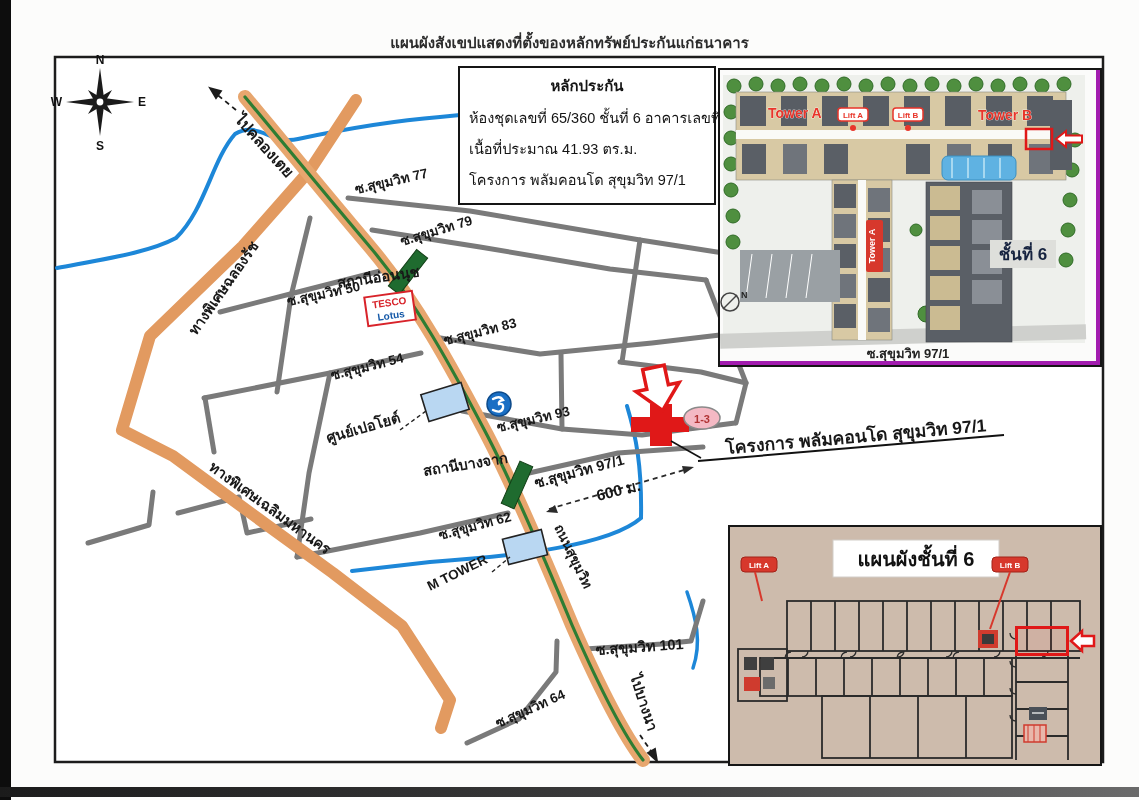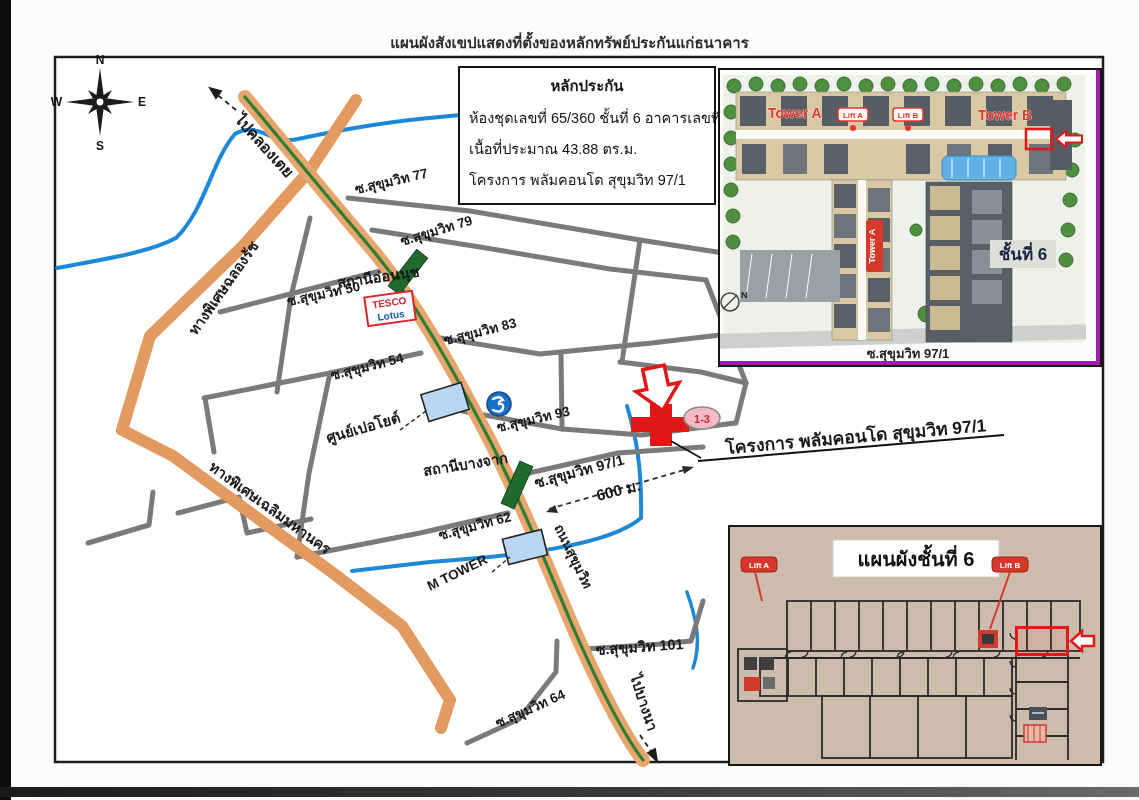--- a/index.html
+++ b/index.html
@@ -146,21 +146,21 @@
     <text class="t t13" transform="translate(430,591) rotate(-26)">M TOWER</text>
     <text class="t t13" transform="translate(554,527) rotate(64)">ถนนสุขุมวิท</text>
     <text class="t t14" transform="translate(596,655) rotate(-4)">ซ.สุขุมวิท 101</text>
     <text class="t t13" transform="translate(498,728) rotate(-24)">ซ.สุขุมวิท 64</text>
     <text class="t t14" transform="translate(630,676) rotate(72)">ไปบางนา</text>
   </svg>
 
   <div class="info-box">
     <div class="info-heading">หลักประกัน</div>
     <div class="info-line">ห้องชุดเลขที่ 65/360  ชั้นที่ 6  อาคารเลขที่  B</div>
-    <div class="info-line">เนื้อที่ประมาณ  43.88 ตร.ม.</div>
+    <div class="info-line">เนื้อที่ประมาณ  41.93 ตร.ม.</div>
     <div class="info-line">โครงการ พลัมคอนโด สุขุมวิท 97/1</div>
   </div>
 
   <div class="inset site-inset">
     <svg width="376" height="291" viewBox="0 0 376 291">
       <rect x="0" y="0" width="376" height="291" fill="#fbfbfa"></rect>
       <rect x="3" y="5" width="362" height="268" fill="#eef0ec"></rect>
 
       <g transform="rotate(-1.5 180 265)">
         <rect x="0" y="259" width="366" height="15" fill="#cfd0cd"></rect>

